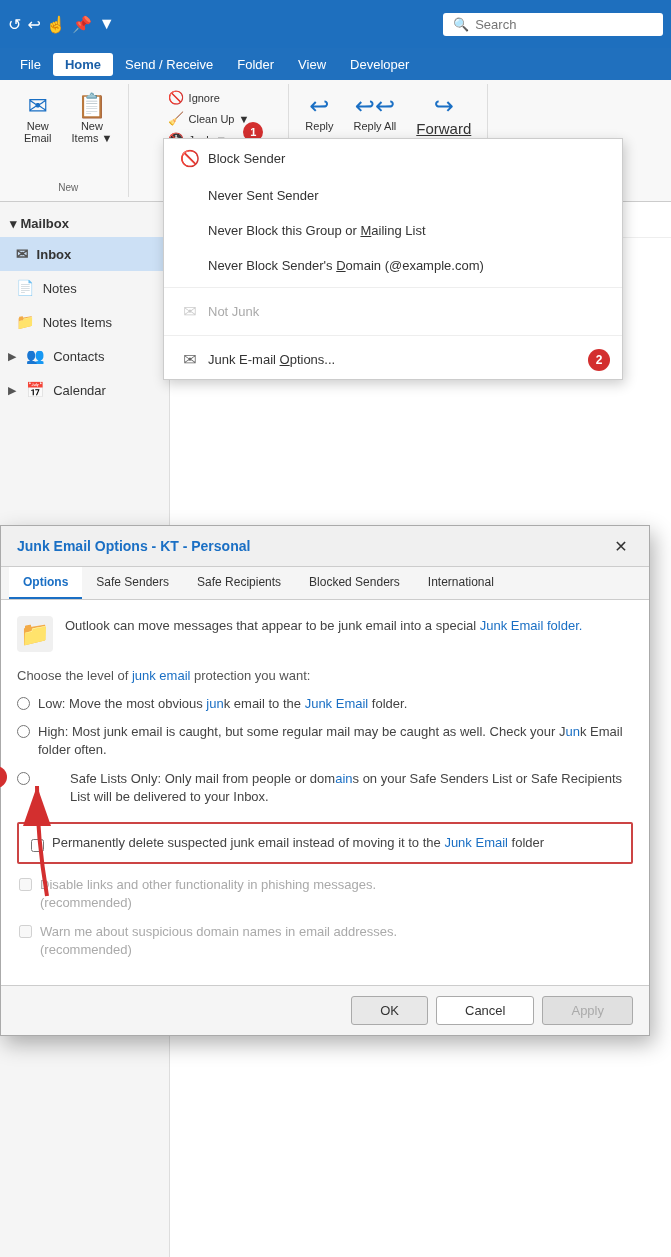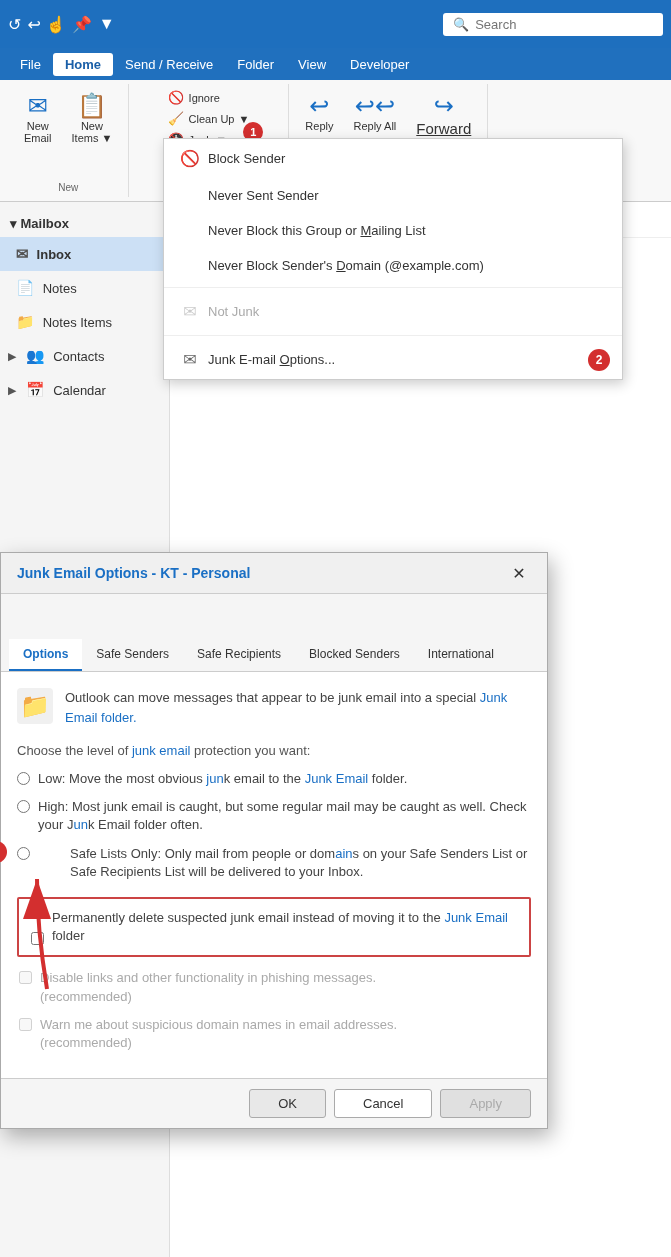--- a/index.html
+++ b/index.html
@@ -181,23 +181,23 @@
       align-items: center;
       gap: 8px;
       padding: 10px 16px;
       border-bottom: 1px solid #eee;
       cursor: pointer;
       font-size: 13px;
       color: #333;
     }
     .dialog {
       position: absolute;
-      top: 552px;
+      top: 525px;
       left: 0;
-      width: 548px;
+      width: 650px;
       background: white;
       border: 1px solid #aaa;
       box-shadow: 4px 8px 20px rgba(0,0,0,0.3);
       z-index: 300;
     }
     .dialog-titlebar {
       background: #f0f0f0;
       border-bottom: 1px solid #ccc;
       padding: 8px 16px;
       display: flex;
@@ -228,21 +228,20 @@
       background: #f5f5f5;
       padding: 0 8px;
     }
     .tab {
       padding: 8px 14px;
       cursor: pointer;
       font-size: 12px;
       color: #333;
       border-bottom: 2px solid transparent;
       white-space: nowrap;
-      margin-top: 45px;
     }
     .tab.active {
       border-bottom: 2px solid #1a6fc4;
       color: #1a6fc4;
       background: white;
       font-weight: 600;
     }
 
     
     .dialog-body {

